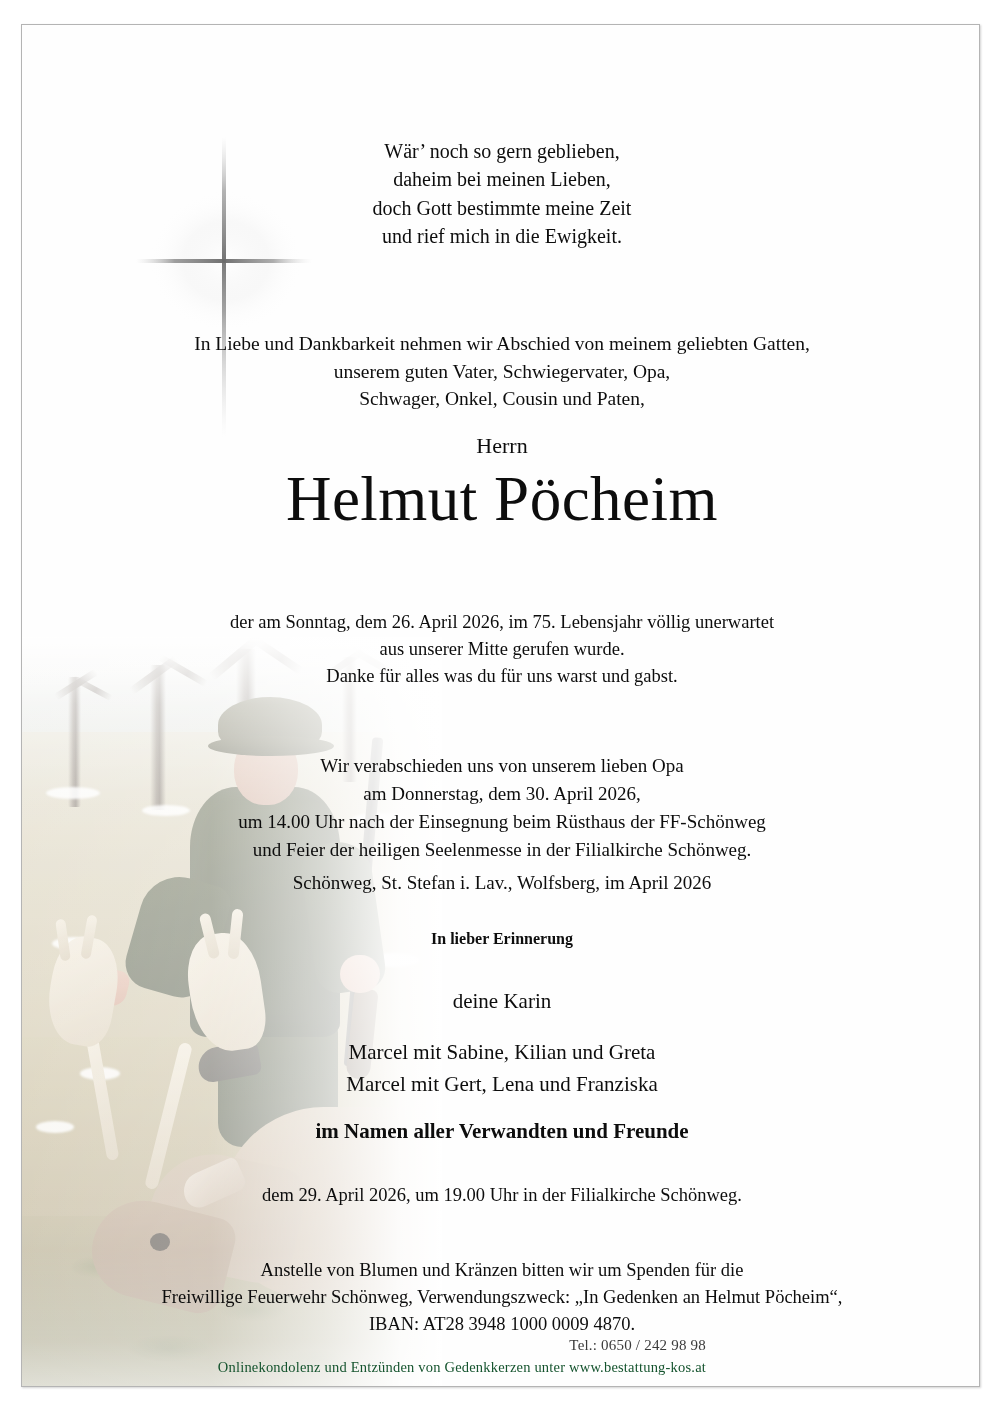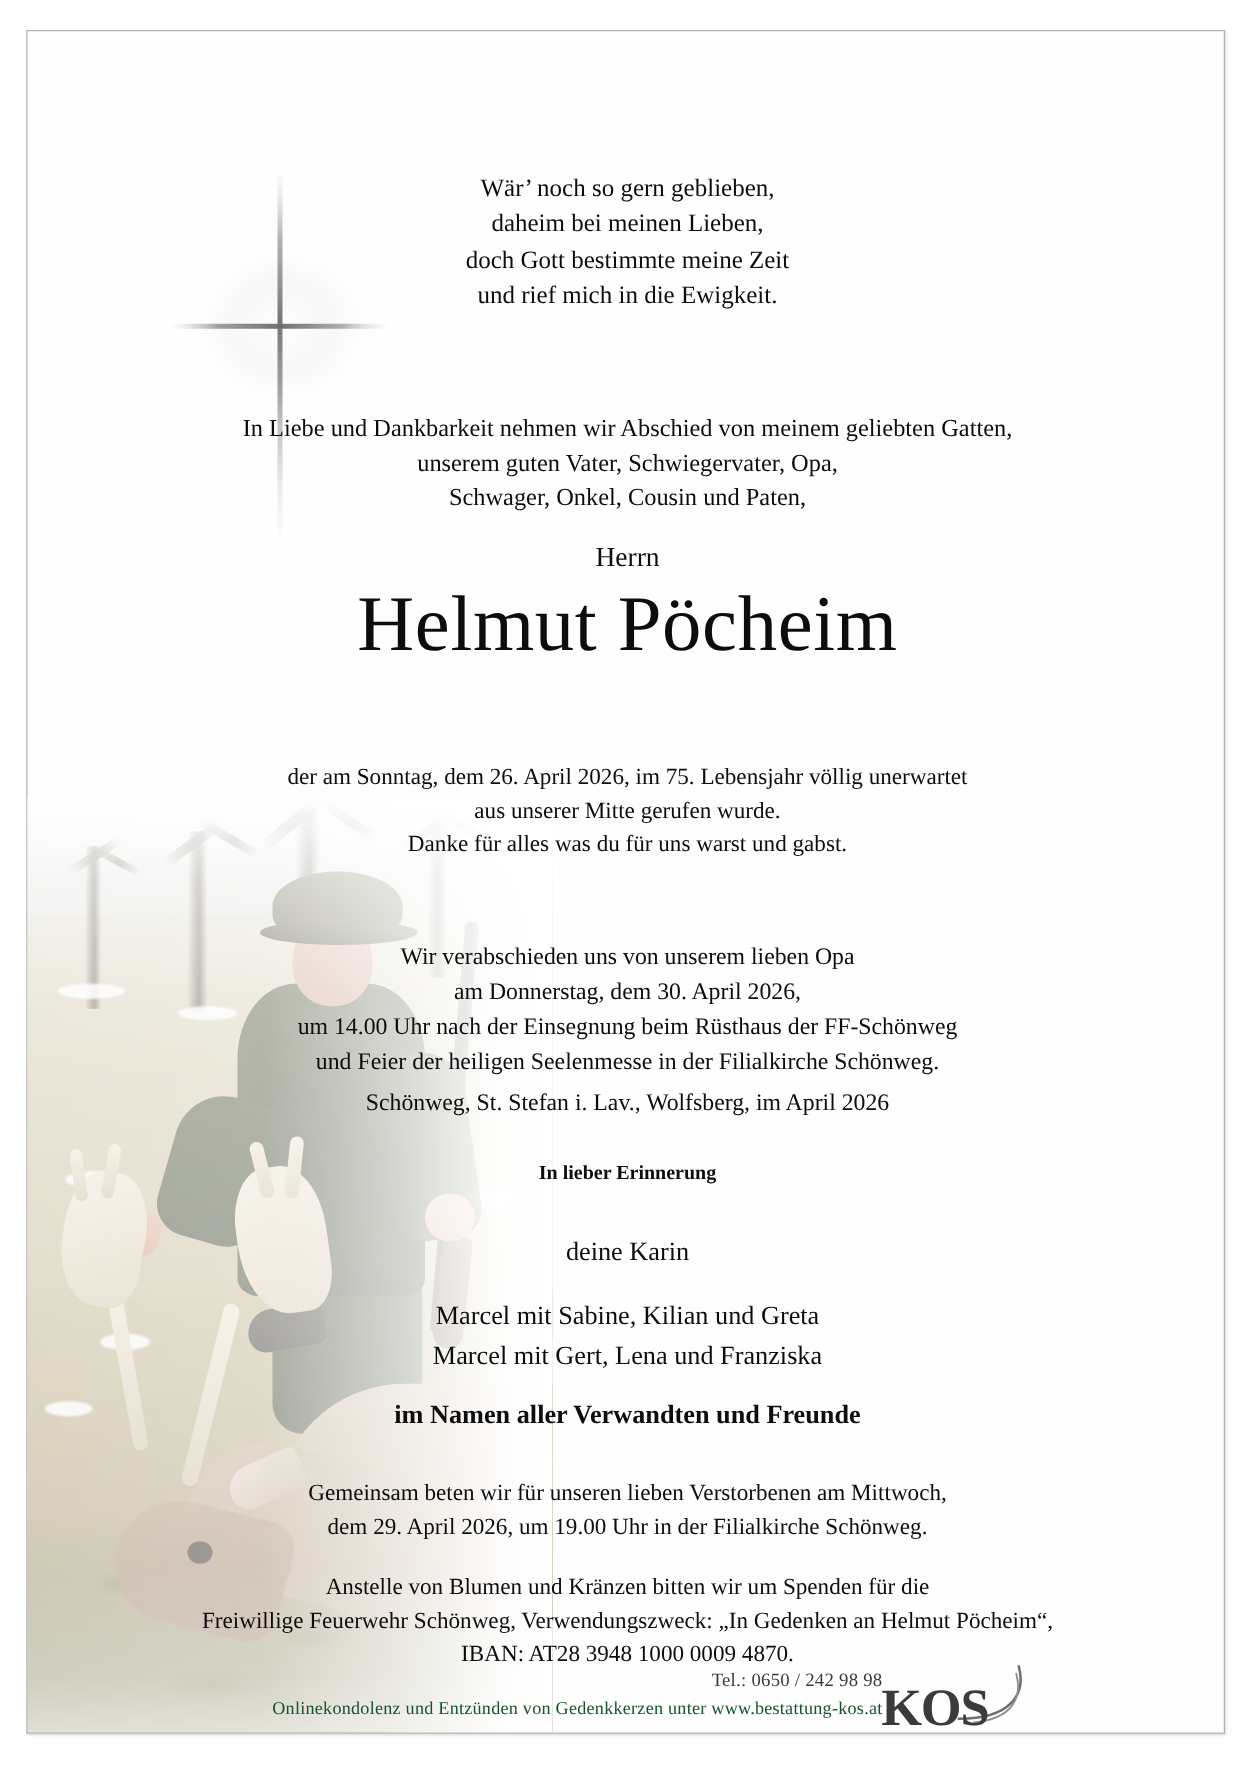--- a/index.html
+++ b/index.html
@@ -457,38 +457,30 @@
       </div>
 
       <div class="blk family">
         <div><span class="strongname">Marcel</span><span class="lead"> mit </span><span class="strongname">Sabine, Kilian</span><span class="lead"> und </span><span class="strongname">Greta</span></div>
         <div><span class="strongname">Marcel</span><span class="lead"> mit </span><span class="strongname">Gert, Lena</span><span class="lead"> und </span><span class="strongname">Franziska</span></div>
       </div>
 
       <div class="blk allrel">im Namen aller Verwandten und Freunde</div>
 
       <div class="blk prayer">
-        <div>Gemeinsam beten wir für unseren lieben Verstorbenen am Mittwoch,</div>
         <div>dem 29. April 2026, um 19.00 Uhr in der Filialkirche Schönweg.</div>
       </div>
 
       <div class="blk donation">
         <div>Anstelle von Blumen und Kränzen bitten wir um Spenden für die</div>
         <div>Freiwillige Feuerwehr Schönweg, Verwendungszweck: „In Gedenken an Helmut Pöcheim“,</div>
         <div>IBAN: AT28 3948 1000 0009 4870.</div>
       </div>
 
     </div>
 
     <div class="footer">
       <div class="tel">Tel.: 0650 / 242 98 98</div>
       <div class="online">Onlinekondolenz und Entzünden von Gedenkkerzen unter www.bestattung-kos.at</div>
-      <div class="kos">
-        <svg width="118" height="52" viewBox="0 0 118 52" style="position:absolute;left:0;top:0;" aria-hidden="true">
-          <path d="M62 44 C 104 44, 116 24, 110 2" stroke="#6e6e6e" stroke-width="2" fill="none" stroke-linecap="round"></path>
-          <path d="M74 47 C 106 44, 113 26, 108 8" stroke="#8f8f8f" stroke-width="1.5" fill="none" stroke-linecap="round"></path>
-        </svg>
-        <div class="kos-text">KOS</div>
-      </div>
     </div>
 
   </div>
 </div>
 
 </body></html>

